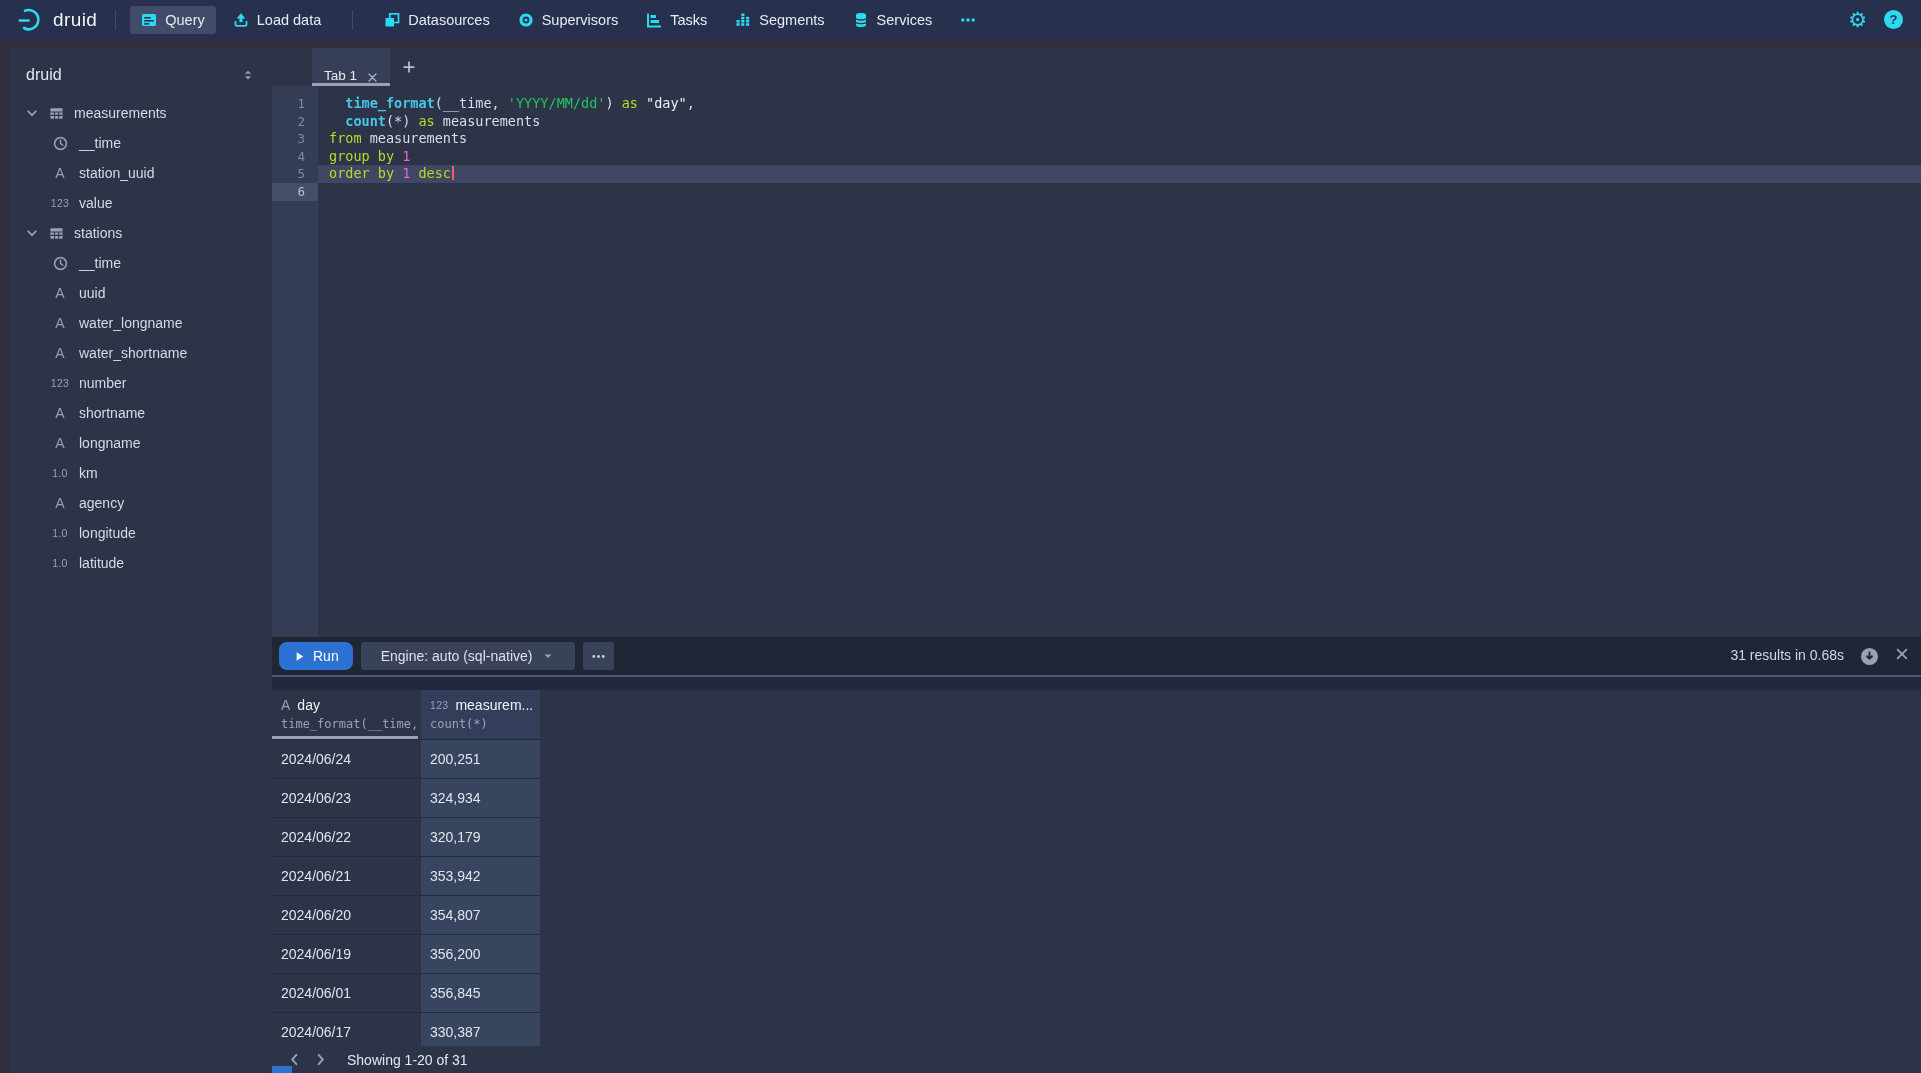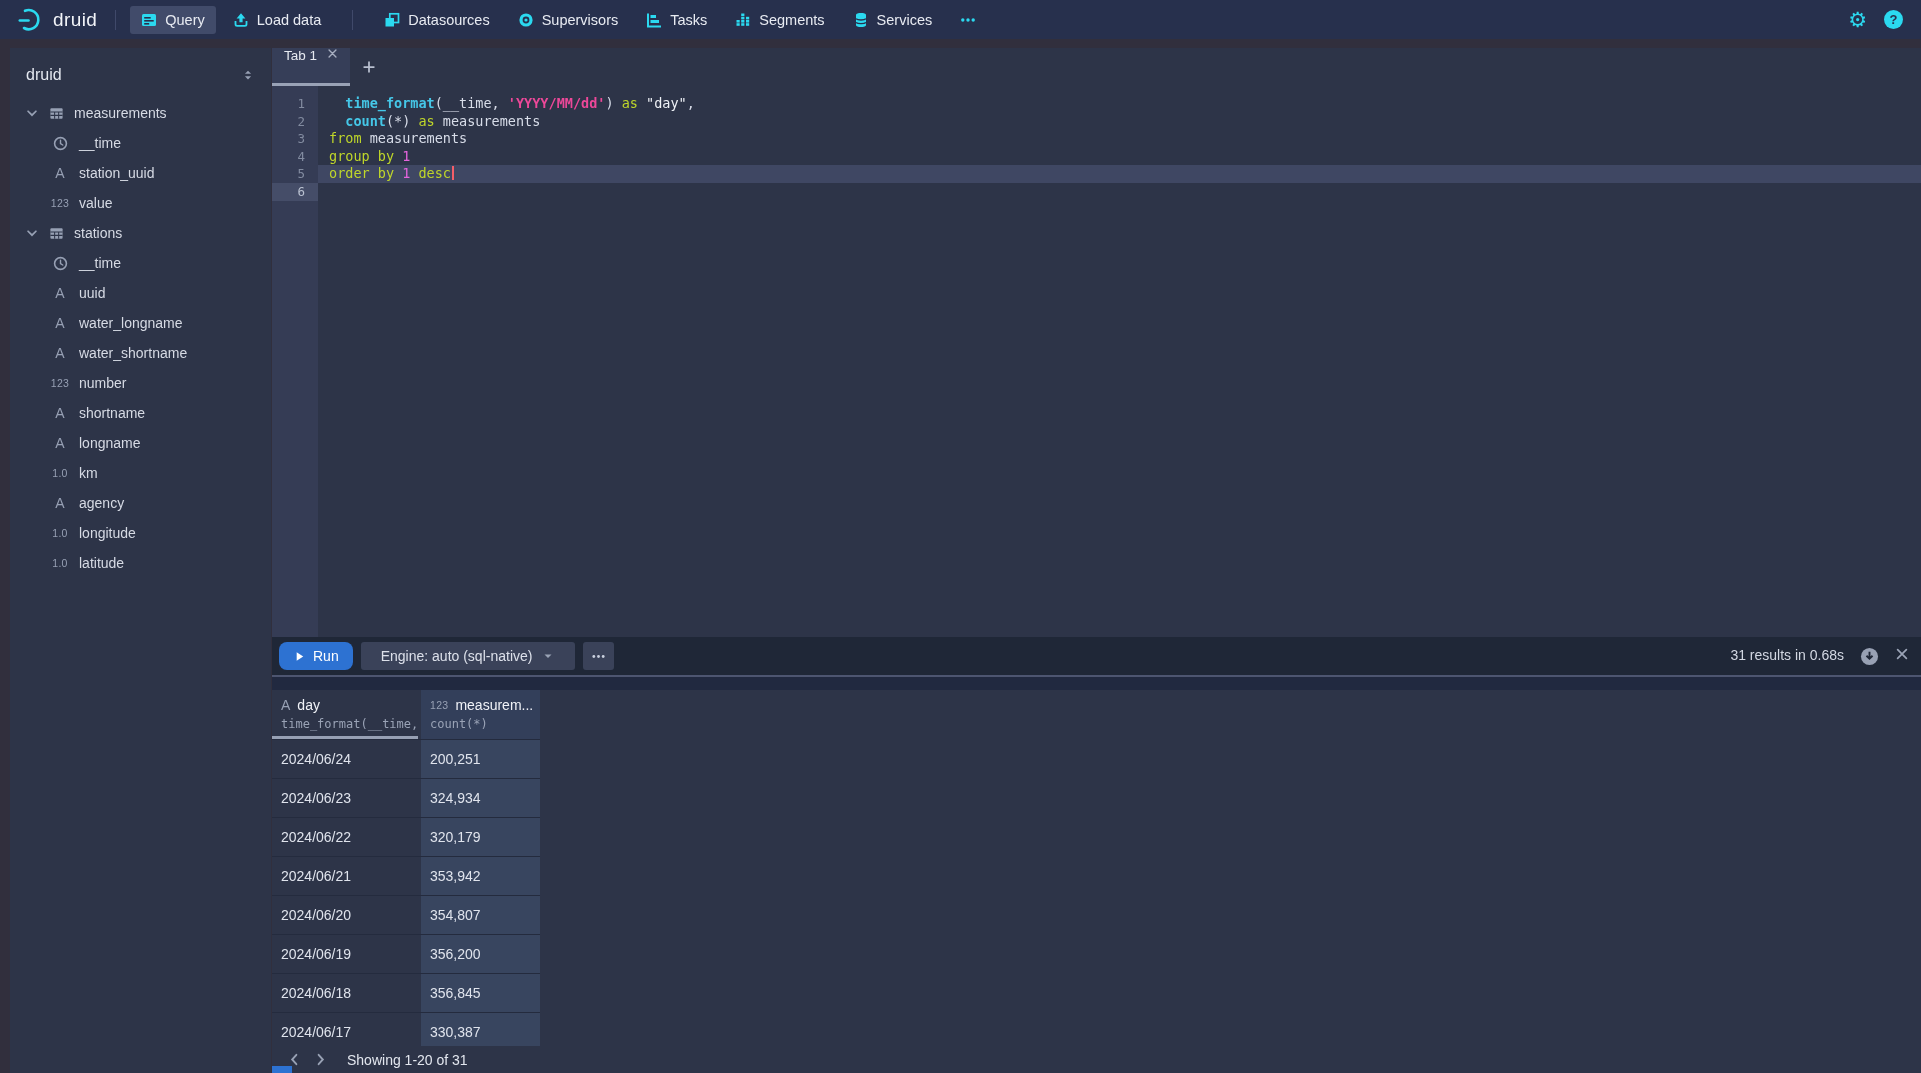--- a/index.html
+++ b/index.html
@@ -57,38 +57,38 @@
 
   
   .main {
     position:absolute; left:272px; top:48px; right:0; bottom:0;
     background:#2d3448; display:flex; flex-direction:column;
   }
 
   
   .tabbar { height:38px; display:flex; align-items:stretch; }
   .tab {
-    display:flex; align-items:flex-start; gap:10px; padding:0 12px;
+    display:flex; align-items:flex-end; gap:10px; padding:0 12px;
     background:#363e58; border-bottom:3px solid #99a2b6;
-    font-size:13.5px; color:#e7eaf1; cursor:pointer;
+    font-size:13.5px; color:#e7eaf1; cursor:pointer;margin-left:40px;
   }
   .tab-close { cursor:pointer; }
   .tab-add { width:38px; display:flex; align-items:center; justify-content:center; cursor:pointer; }
 
   
   .editor { flex:1; display:flex; font-family:"DejaVu Sans Mono", monospace; font-size:13.5px; overflow:hidden; }
   .gutter { width:46px; background:#353c55; padding-top:9px; flex:none; }
   .ln { height:17.6px; line-height:17.6px; text-align:right; padding-right:13px; color:#828ba0; font-size:12.5px; }
   .ln.current { background:#454d68; color:#b9c0d0; }
   .code { flex:1; padding-top:9px; }
   .cl { height:17.6px; line-height:17.6px; padding-left:11px; white-space:pre; color:#d8dde9; }
   .cl.current { background:#3f4763; }
   .tk-kw  { color:#bfd62a; }
   .tk-fn  { color:#45c7e8;font-weight:bold; }
-  .tk-str { color:#ec4899;font-weight:bold; }
+  .tk-str { color:#22c55e; }
   .tk-num { color:#e564dd; }
   .tk-id  { color:#d8dde9; }
   .tk-qid { color:#eff2f7; }
   .caret { display:inline-block; width:2px; height:14px; background:#f55e68; vertical-align:-2px; margin-left:1px; }
 
   
   .runbar { height:38px; background:#1f2737; display:flex; align-items:center; gap:8px; padding:0 12px 0 7px; flex:none; }
   .run-btn {
     height:28px; background:#2d72d2; border:none; border-radius:8px; color:#fff;
     display:flex; align-items:center; gap:7px; padding:0 14px; font-size:14px; cursor:pointer;
@@ -467,21 +467,21 @@
       </div>
       <div class="trow">
         <div class="cell c1">2024/06/20</div>
         <div class="cell c2">354,807</div>
       </div>
       <div class="trow">
         <div class="cell c1">2024/06/19</div>
         <div class="cell c2">356,200</div>
       </div>
       <div class="trow">
-        <div class="cell c1">2024/06/18</div>
+        <div class="cell c1">2024/06/01</div>
         <div class="cell c2">356,845</div>
       </div>
       <div class="trow">
         <div class="cell c1">2024/06/17</div>
         <div class="cell c2">330,387</div>
       </div>
     </div>
 
   <div class="pagination">
     <button class="pg-btn">

